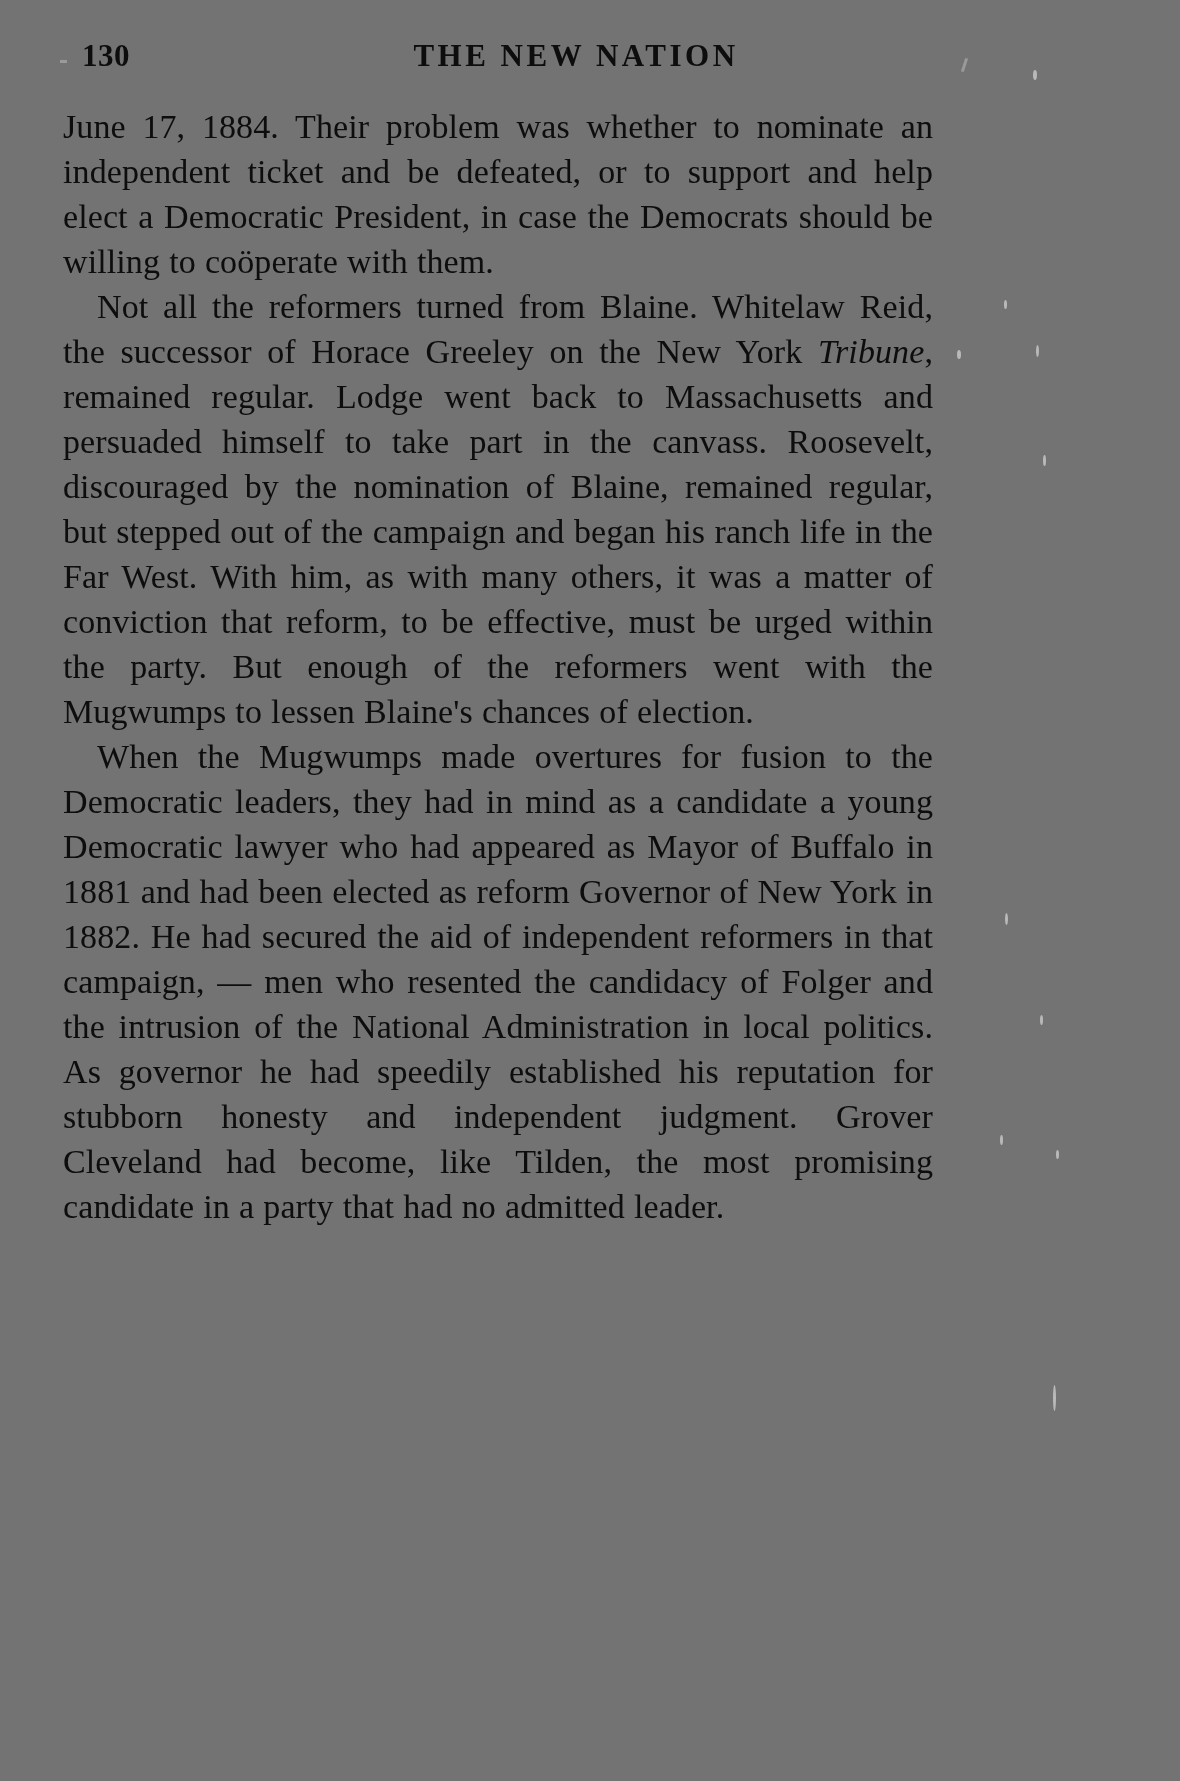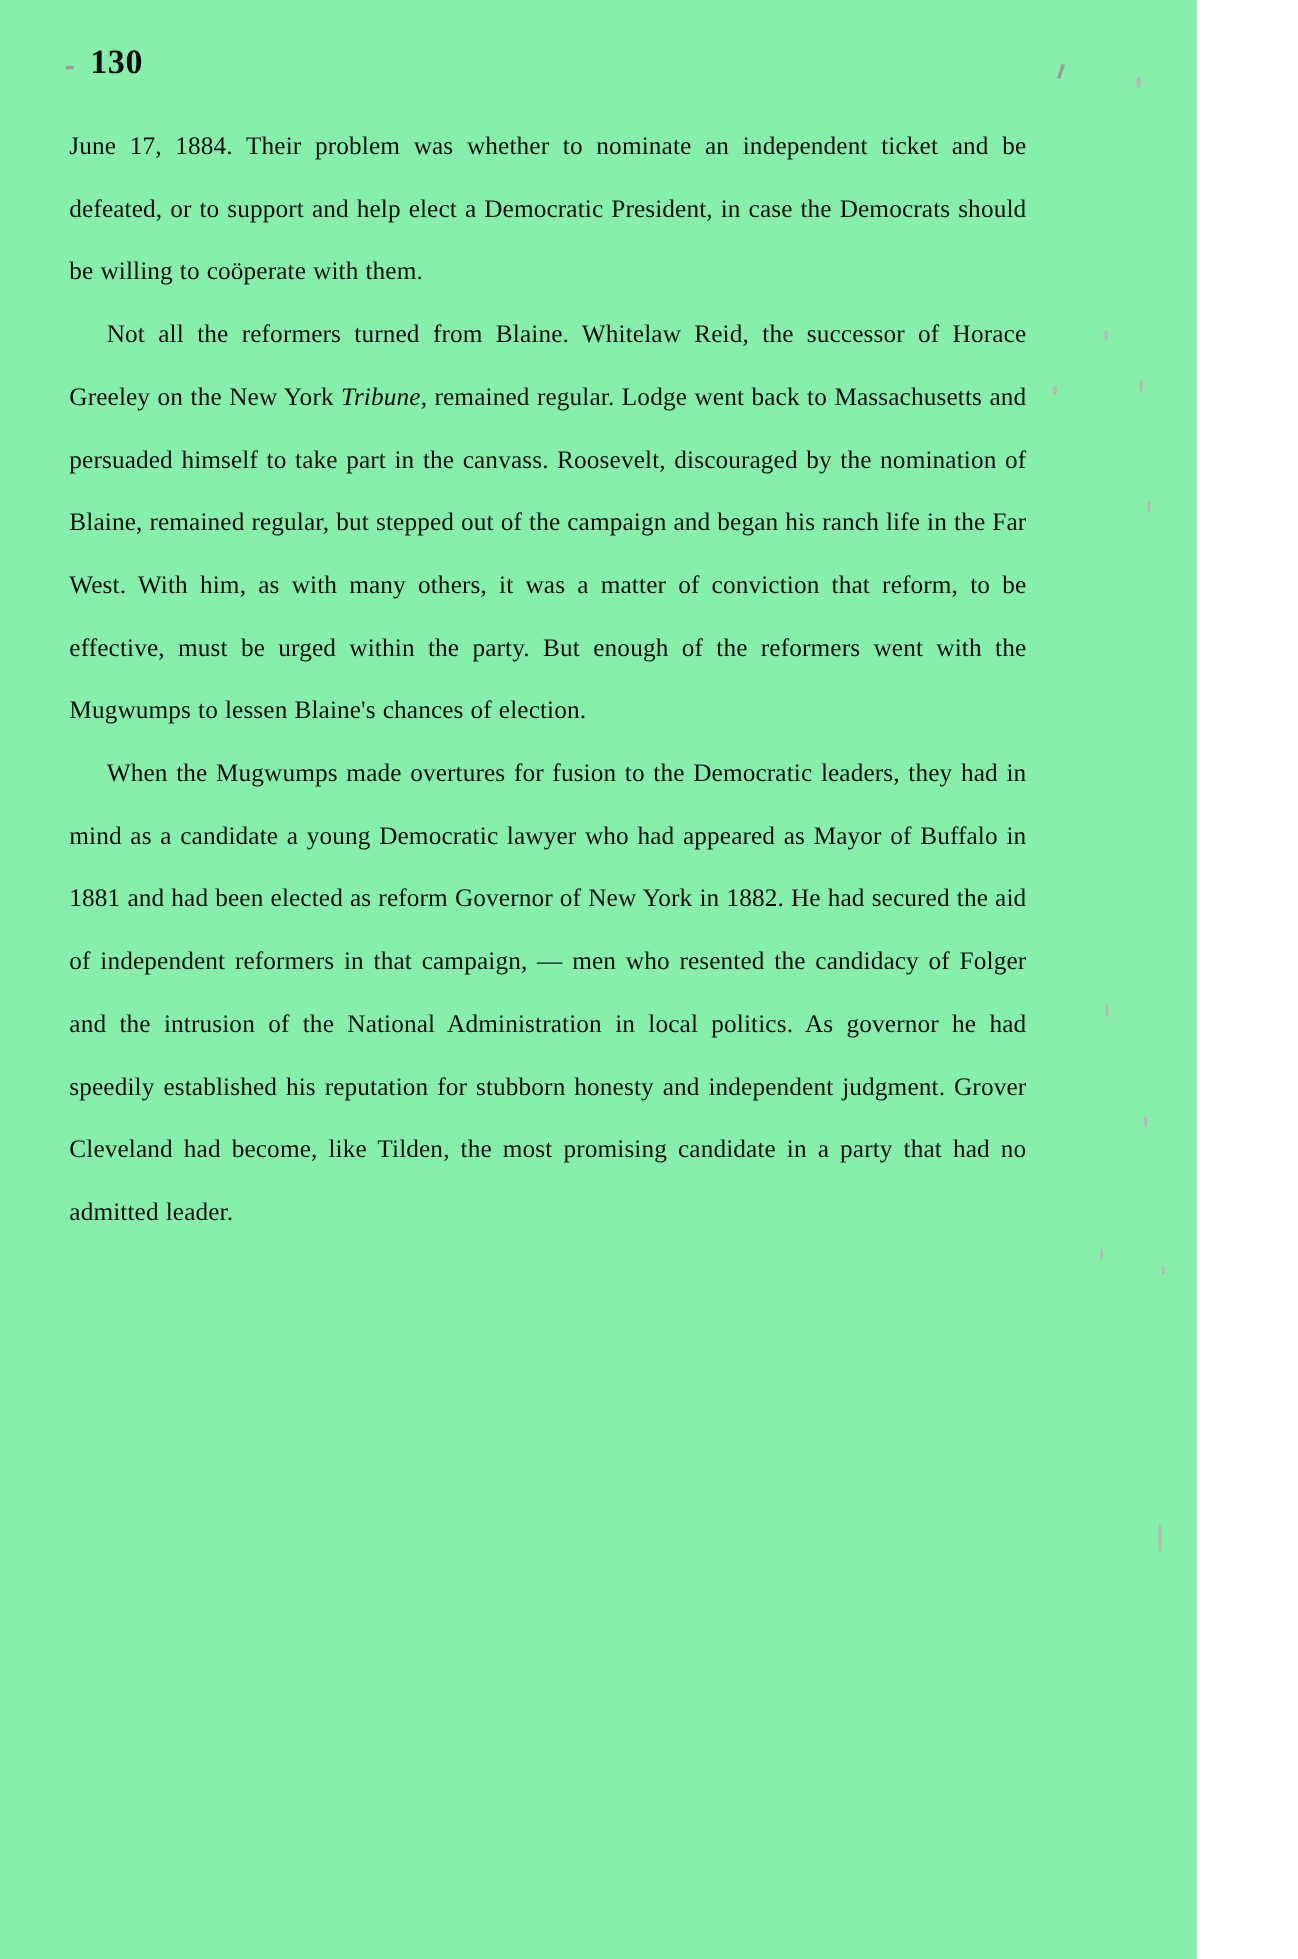--- a/index.html
+++ b/index.html
@@ -11,23 +11,23 @@
     width: 1180px;
     height: 1781px;
     position: relative;
     font-family: "Liberation Serif", serif;
     color: #0d0d0d;
     overflow: hidden;
   }
   .page {
     position: absolute;
     left: 0; top: 0;
-    width: 1088px;
+    width: 1180px;
     height: 1781px;
-    background: #86efac;
+    background: #737373;
   }
   .header {
     position: absolute;
     left: 60px;
     top: 38px;
     width: 1000px;
     height: 50px;
   }
   .folio {
     position: absolute;
@@ -51,22 +51,22 @@
     box-sizing: border-box;
   }
   .body-block {
     position: absolute;
     left: 63px;
     top: 104px;
     width: 870px;
   }
   p.para {
     margin: 0;
-    font-size: 23px;
-    line-height: 57px;
+    font-size: 34px;
+    line-height: 45px;
     text-align: justify;
     text-justify: inter-word;
     letter-spacing: 0.1px;
     word-spacing: 0.5px;
   }
   p.para.indent {
     text-indent: 34px;
   }
   p.para i {
   }
@@ -81,20 +81,21 @@
     background: #9a9a9a;
   }
 </style>
 </head>
 <body>
 
 <div class="page">
 
   <div class="header">
     <div class="folio">130</div>
+    <div class="running-title">THE NEW NATION</div>
   </div>
 
   <div class="body-block">
     <p class="para" id="para-1"><span>June 17, 1884. Their problem was whether to nominate an independent ticket and be defeated, or to support and help elect a Democratic President, in case the Democrats should be willing to coöperate with them.</span></p>
     <p class="para indent" id="para-2"><span>Not all the reformers turned from Blaine. Whitelaw Reid, the successor of Horace Greeley on the New York </span><i>Tribune</i><span>, remained regular. Lodge went back to Massachusetts and persuaded himself to take part in the canvass. Roosevelt, discouraged by the nomination of Blaine, remained regular, but stepped out of the campaign and began his ranch life in the Far West. With him, as with many others, it was a matter of conviction that reform, to be effective, must be urged within the party. But enough of the reformers went with the Mugwumps to lessen Blaine's chances of election.</span></p>
     <p class="para indent" id="para-3"><span>When the Mugwumps made overtures for fusion to the Democratic leaders, they had in mind as a candidate a young Democratic lawyer who had appeared as Mayor of Buffalo in 1881 and had been elected as reform Governor of New York in 1882. He had secured the aid of independent reformers in that campaign, — men who resented the candidacy of Folger and the intrusion of the National Administration in local politics. As governor he had speedily established his reputation for stubborn honesty and independent judgment. Grover Cleveland had become, like Tilden, the most promising candidate in a party that had no admitted leader.</span></p>
   </div>
 
   <span class="tick" style="left:60px; top:60px; width:7px; height:3px;"></span>
   <span class="tick" style="left:963px; top:58px; width:3px; height:14px; transform:rotate(18deg);"></span>

